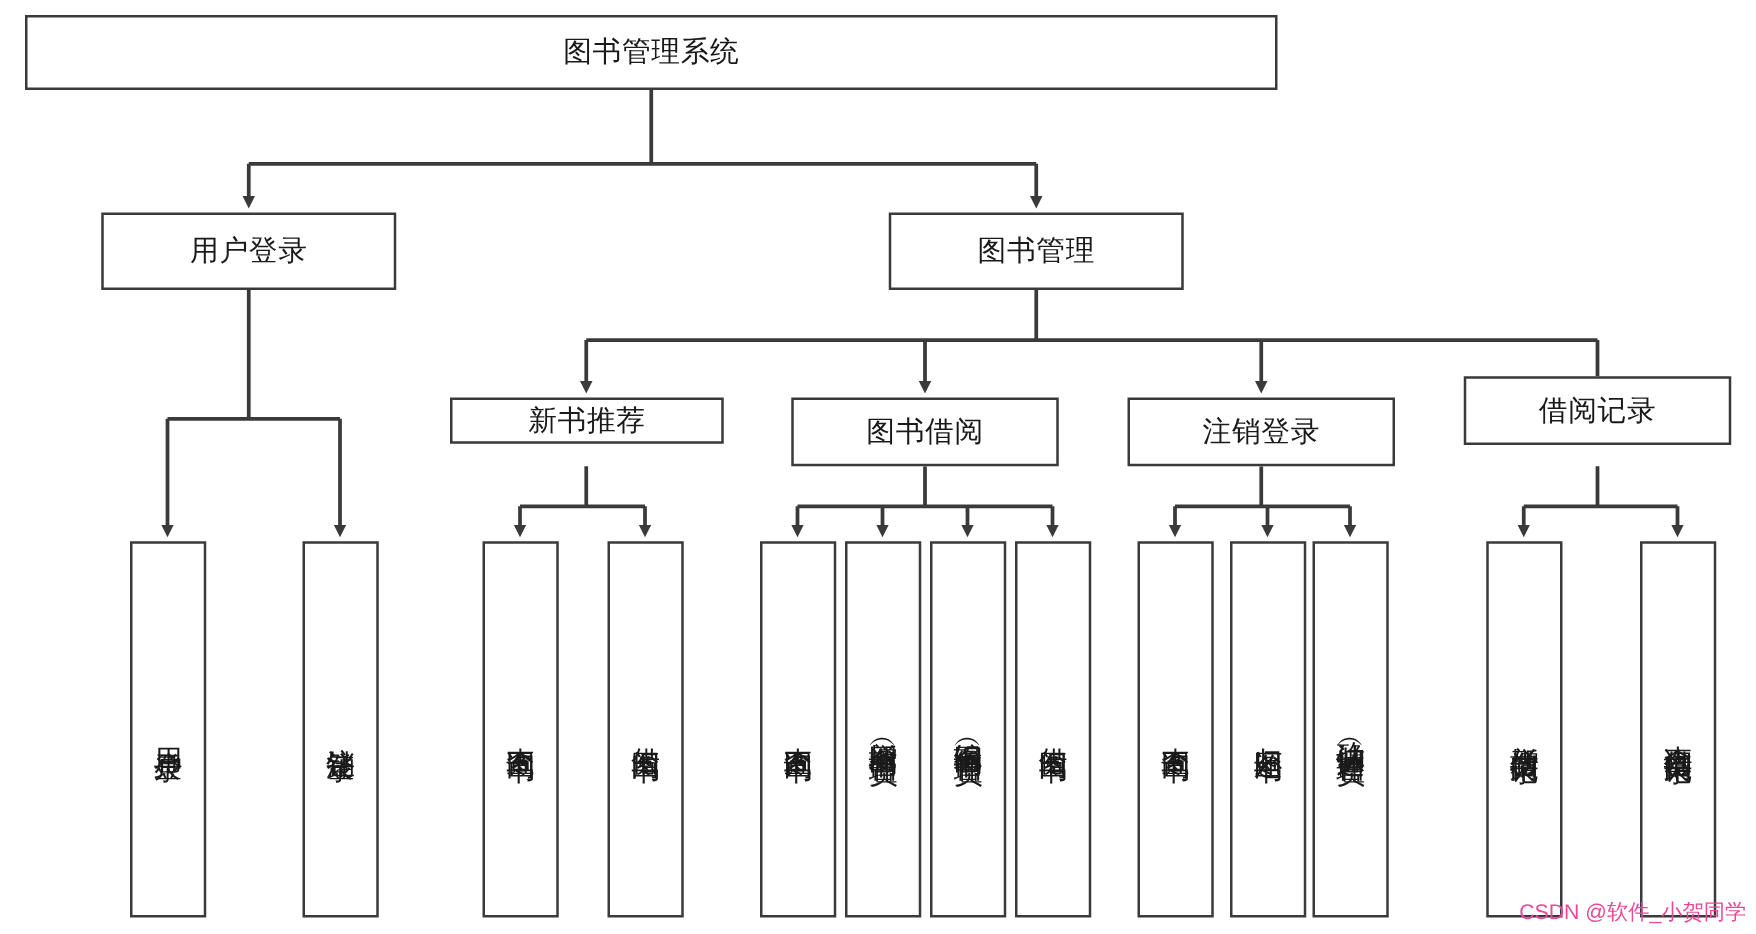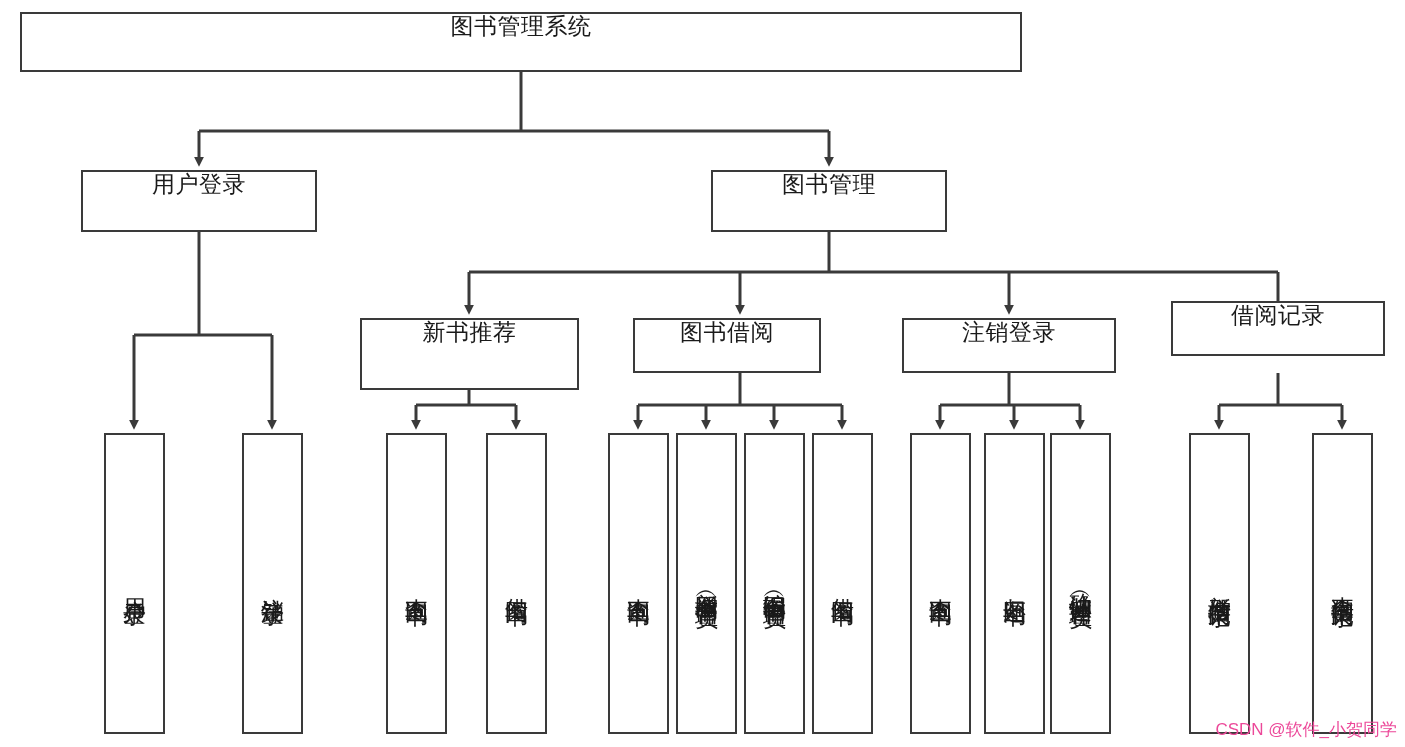--- a/index.html
+++ b/index.html
@@ -22,21 +22,21 @@
     width: 1405px;
     height: 747px;
     pointer-events: none;
   }
   .node {
     position: absolute;
     box-sizing: border-box;
     background: #ffffff;
     border: 2px solid #3a3a3a;
     display: flex;
-    align-items: flex-start;
+    align-items: center;
     justify-content: center;
     color: #1a1a1a;
   }
   .node .label {
     white-space: pre;
     letter-spacing: 0.5px;
   }
   .node.horiz .label {
     font-size: 23px;
     line-height: 1.1;
@@ -123,24 +123,24 @@
     <span class="label">图书管理系统</span>
   </div>
 
   <div class="node horiz" id="node-l2-0" style="left: 81px; top: 170px; width: 236px; height: 62px;">
     <span class="label">用户登录</span>
   </div>
   <div class="node horiz" id="node-l2-1" style="left: 711px; top: 170px; width: 236px; height: 62px;">
     <span class="label">图书管理</span>
   </div>
 
-  <div class="node horiz" id="node-l3-0" style="left: 360px; top: 318px; width: 219px; height: 72px;">
+  <div class="node horiz" id="node-l3-0" style="left: 360px; top: 318px; width: 219px; height: 37px;">
     <span class="label">新书推荐</span>
   </div>
-  <div class="node horiz" id="node-l3-1" style="left: 633px; top: 318px; width: 188px; height: 55px;">
+  <div class="node horiz" id="node-l3-1" style="left: 633px; top: 318px; width: 214px; height: 55px;">
     <span class="label">图书借阅</span>
   </div>
   <div class="node horiz" id="node-l3-2" style="left: 902px; top: 318px; width: 214px; height: 55px;">
     <span class="label">注销登录</span>
   </div>
   <div class="node horiz" id="node-l3-3" style="left: 1171px; top: 301px; width: 214px; height: 55px;">
     <span class="label">借阅记录</span>
   </div>
 
   <div class="node vert" id="node-leaf-0" style="left: 104px; top: 433px; width: 61px; height: 301px;">

